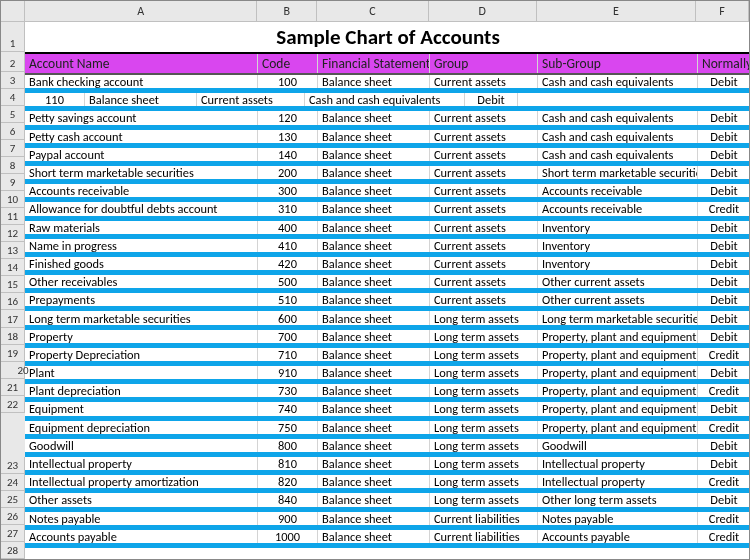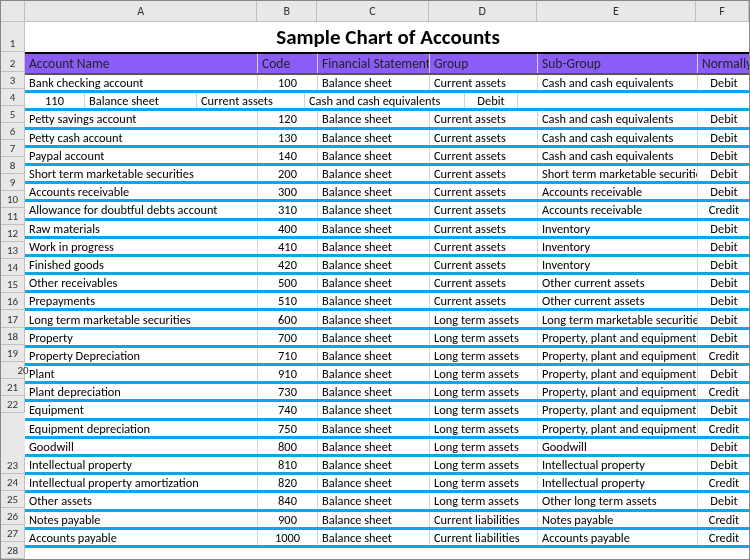--- a/index.html
+++ b/index.html
@@ -61,21 +61,21 @@
     justify-content: center;
     padding-bottom: 1px;
   }
   .grid {
     flex: 1;
     display: flex;
     flex-direction: column;
   }
   .grid-row {
     display: flex;
-    border-bottom: 3px solid #0ea5e9;
+    border-bottom: 5px solid #0ea5e9;
     box-sizing: border-box;
   }
   .cell {
     border-right: 1px solid #d4d4d4;
     padding: 0 4px;
     box-sizing: border-box;
     overflow: hidden;
     white-space: nowrap;
     text-overflow: ellipsis;
     display: flex;
@@ -96,21 +96,21 @@
   .title-cell {
     width: 726px;
     font-size: 21px;
     font-weight: bold;
     justify-content: center;
     border-right: none;
   }
   
   .header-row {
     height: 21px;
-    background: #8b5cf6;
+    background: #d946ef;
     border-bottom: 2px solid #555;
   }
   .header-row .cell {
     font-size: 13.5px;
     color: #222;
   }
   
   .data-row {
     height: 18.2px;
     font-size: 12.4px;
@@ -244,21 +244,21 @@
           </div>
           <div class="grid-row data-row">
             <div class="cell c-A">Raw materials</div>
             <div class="cell c-B">400</div>
             <div class="cell c-C">Balance sheet</div>
             <div class="cell c-D">Current assets</div>
             <div class="cell c-E">Inventory</div>
             <div class="cell c-F">Debit</div>
           </div>
           <div class="grid-row data-row">
-            <div class="cell c-A">Work in progress</div>
+            <div class="cell c-A">Name in progress</div>
             <div class="cell c-B">410</div>
             <div class="cell c-C">Balance sheet</div>
             <div class="cell c-D">Current assets</div>
             <div class="cell c-E">Inventory</div>
             <div class="cell c-F">Debit</div>
           </div>
           <div class="grid-row data-row">
             <div class="cell c-A">Finished goods</div>
             <div class="cell c-B">420</div>
             <div class="cell c-C">Balance sheet</div>

